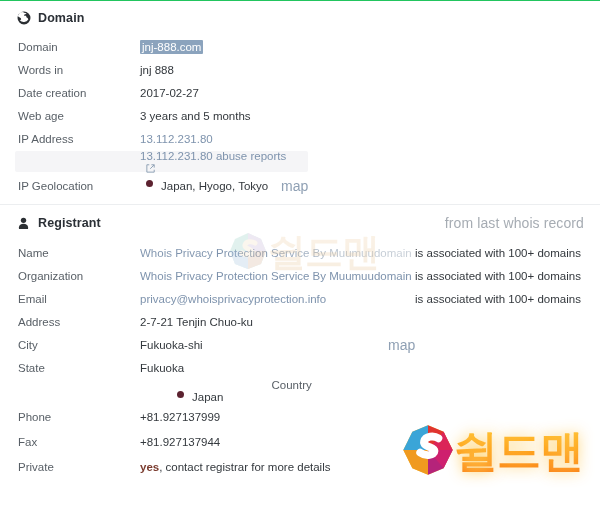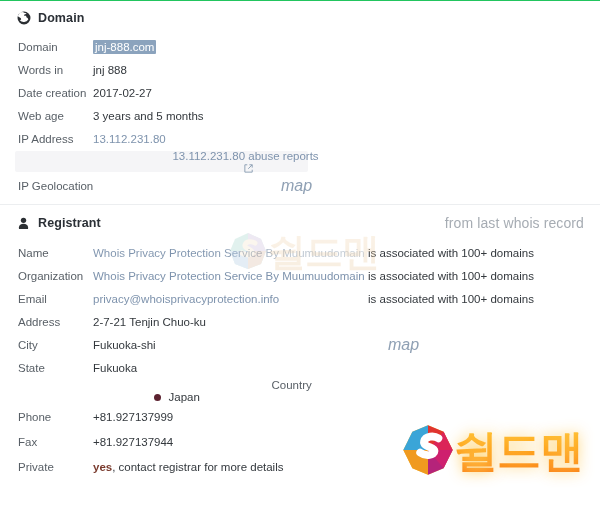--- a/index.html
+++ b/index.html
@@ -81,21 +81,21 @@
     font-size: 11.5px;
     flex: none;
     white-space: nowrap;
   }
   .row .val {
     flex: none;
     width: 305px;
     color: #33383d;
     white-space: nowrap;
     display: flex;
-    align-items: center;
+    margin-left: 47px;
   }
   .row .extra {
     color: #33383d;
     white-space: nowrap;
     font-size: 11.5px;
   }
 
   .link { color: #7e93ad; }
 
   .sel {
@@ -134,22 +134,21 @@
     display: inline-block;
     margin-right: 8px;
     margin-left: 6px;
     flex: none;
   }
 
   .map-link {
     position: absolute;
     left: 388px;
     color: #8fa0b4;
-    font-size: 16px;
-    font-style: italic;
+    font-size: 14px;
   }
   .map-link.geo { left: 281px; }
 
   
   .fade-name {
     background: linear-gradient(to right, #7e93ad 0%, #7e93ad 44%, #b9c3ce 72%, #c9d0d8 100%);
     -webkit-background-clip: text;
     background-clip: text;
     color: transparent;
   }
@@ -263,20 +262,24 @@
             <path d="M6.2 2.6H2.7v10.7h10.7V9.8"></path>
             <path d="M9.3 2.6h4.1v4.1"></path>
             <path d="M13.4 2.6L7.6 8.4"></path>
           </svg>
         </span>
       </div>
     </div>
 
     <div class="row" style="height:25px;">
       <div class="lbl">IP Geolocation</div>
+      <div class="val">
+        <span class="dot"></span>
+        <span>Japan, Hyogo, Tokyo</span>
+      </div>
       <span class="map-link geo">map</span>
     </div>
 
   </div>
 
   <div class="divider" style="margin-top:6px;"></div>
 
   <div class="section-head" style="height:36px;">
     <span class="sh-icon">
       <svg viewBox="0 0 16 16" width="13" height="13" fill="currentColor" aria-hidden="true">

